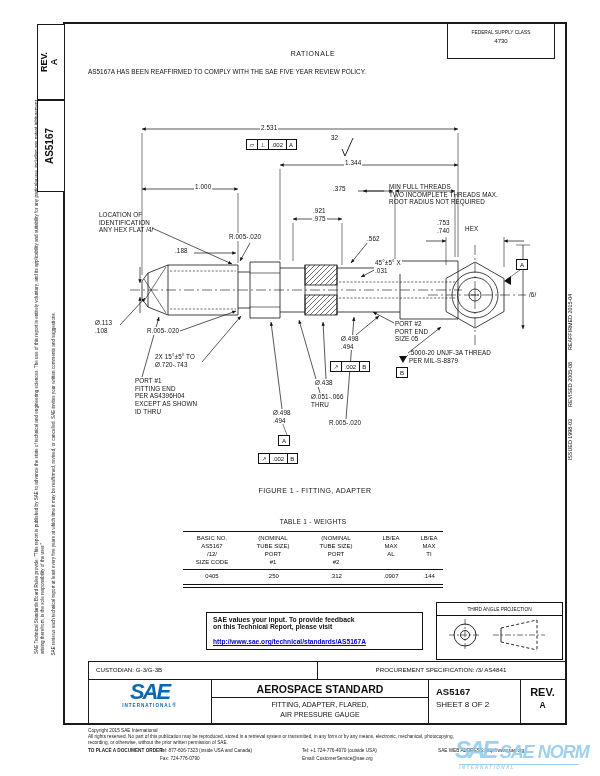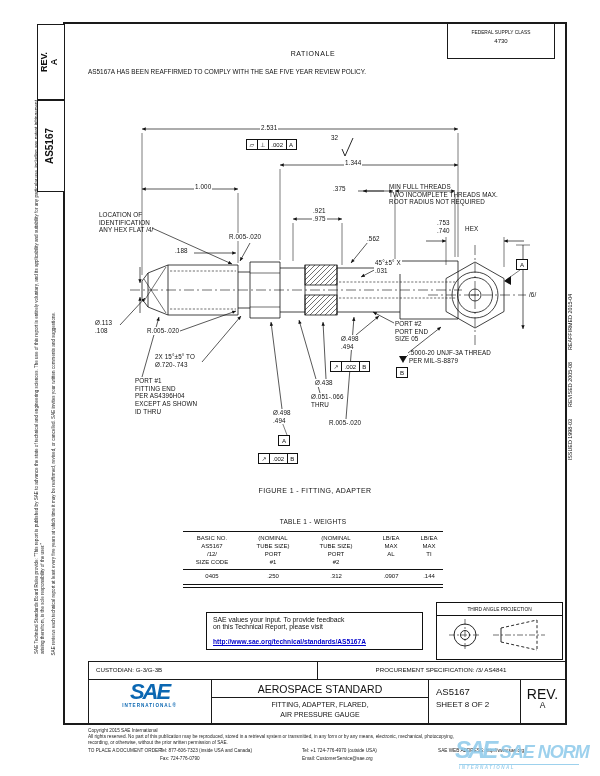--- a/index.html
+++ b/index.html
@@ -12,21 +12,21 @@
   .pre{white-space:pre;}
   .ann{position:absolute;font-size:6.3px;line-height:1.22;white-space:pre-line;
        background:#fff;padding:0 1px;color:#111;letter-spacing:.1px;}
   .fcf{position:absolute;display:flex;border:1px solid #111;background:#fff;
        font-size:6px;line-height:1;}
   .fcf span{padding:1.5px 2.5px;border-right:1px solid #111;}
   .fcf span:last-child{border-right:none;}
   .datumbox{position:absolute;border:1px solid #111;background:#fff;font-size:6.2px;
        line-height:1;padding:1.5px 3px;}
   .tiny{font-size:4.7px;line-height:1.35;color:#222;}
-  .hd{font-weight:normal;}
+  .hd{font-weight:bold;}
   .cell-line{position:absolute;background:#1a1a1a;}
   .tblc{white-space:pre-line;text-align:center;font-size:6px;line-height:1.32;}
   a.link{color:#0000cc;font-weight:bold;text-decoration:underline;}
   .wm{color:#8cc9ea;font-style:italic;font-weight:bold;}
 </style>
 </head>
 <body>
 
 <div class="page">
 
@@ -279,21 +279,21 @@
 
   <div class="a" style="left:88px;top:681px;width:123px;text-align:center;">
     <div style="font-size:22px;font-weight:bold;font-style:italic;color:#0b67b2;letter-spacing:-2px;line-height:1;">SAE</div>
     <div style="font-size:4.6px;color:#0b67b2;font-weight:bold;letter-spacing:1px;">INTERNATIONAL®</div>
   </div>
   <div class="a hd" style="left:212px;top:683px;width:216px;text-align:center;font-size:10.5px;">AEROSPACE STANDARD</div>
   <div class="a" style="left:212px;top:700px;width:216px;text-align:center;font-size:7px;white-space:pre-line;line-height:1.4;">FITTING, ADAPTER, FLARED,
 AIR PRESSURE GAUGE</div>
   <div class="a hd" style="left:436px;top:686px;font-size:9.5px;">AS5167</div>
   <div class="a" style="left:436px;top:700px;font-size:8px;">SHEET 8 OF 2</div>
-  <div class="a hd" style="left:521px;top:686px;width:43px;text-align:center;font-size:14px;">REV.</div>
+  <div class="a hd" style="left:521px;top:686px;width:43px;text-align:center;font-size:11px;">REV.</div>
   <div class="a hd" style="left:521px;top:700px;width:43px;text-align:center;font-size:8.5px;">A</div>
 
   <div class="a tiny" style="left:88px;top:728px;">Copyright 2015 SAE International</div>
   <div class="a tiny" style="left:88px;top:734px;width:470px;">All rights reserved. No part of this publication may be reproduced, stored in a retrieval system or transmitted, in any form or by any means, electronic, mechanical, photocopying,</div>
   <div class="a tiny" style="left:88px;top:740px;width:470px;">recording, or otherwise, without the prior written permission of SAE.</div>
   <div class="a tiny hd" style="left:88px;top:748px;">TO PLACE A DOCUMENT ORDER:</div>
   <div class="a tiny" style="left:160px;top:748px;">Tel: 877-606-7323 (inside USA and Canada)</div>
   <div class="a tiny" style="left:160px;top:756px;">Fax: 724-776-0790</div>
   <div class="a tiny" style="left:302px;top:748px;">Tel: +1 724-776-4970 (outside USA)</div>
   <div class="a tiny" style="left:302px;top:756px;">Email: CustomerService@sae.org</div>

